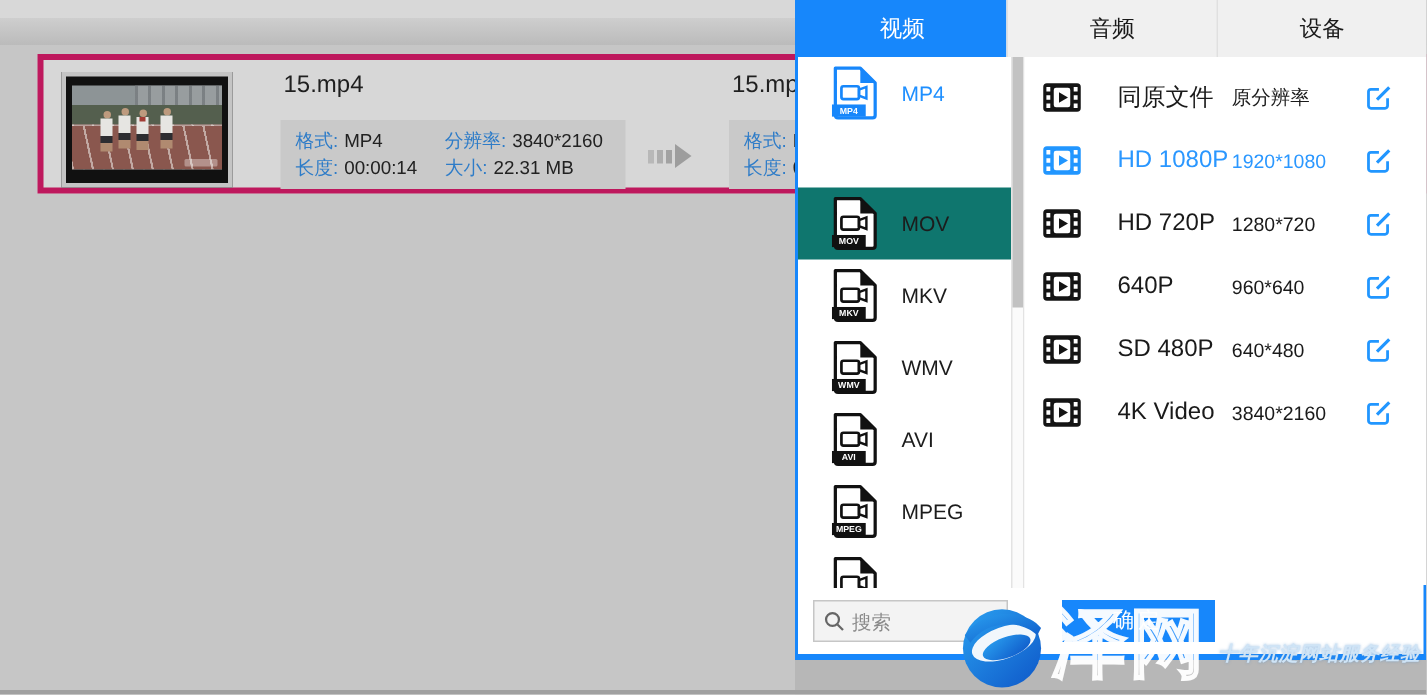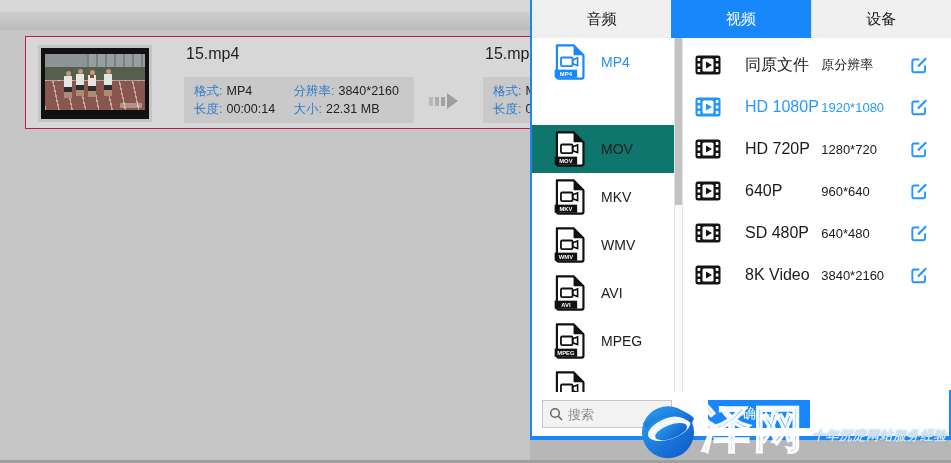--- a/index.html
+++ b/index.html
@@ -7,21 +7,21 @@
   body { font-family:"Liberation Sans","DejaVu Sans",sans-serif; }
   .stage { position:relative; width:951px; height:463px; overflow:hidden; background:#c6c6c6; }
 
   
   .top-strip   { position:absolute; left:0; right:0; top:0; height:12px; background:#d8d8d8; }
   .top-shadow  { position:absolute; left:0; right:0; top:12px; height:18px;
                  background:linear-gradient(#cecece,#bbbbbb); }
   .page-bottom-edge { position:absolute; left:0; right:0; bottom:0; height:3px; background:#a0a0a0; }
 
   .file-card { position:absolute; left:25px; top:36px; width:926px; height:93px;
-               background:#d7d7d7; border:1px solid #be185d; }
+               background:#d7d7d7; border:4px solid #be185d; }
 
   .thumb { position:absolute; left:12px; top:8px; width:114px; height:77px;
            background:#111; border:3px solid #c4c4c4; }
   .scene { position:absolute; left:4px; right:4px; top:6px; bottom:9px; background:#8d9496; overflow:hidden; }
   .scene .building { position:absolute; left:42%; right:0; top:0; height:38%; background:#989d9f;
            background-image:repeating-linear-gradient(90deg, rgba(70,75,80,.35) 0 2px, transparent 2px 9px); }
   .scene .trees { position:absolute; left:0; right:0; top:24%; height:24%; background:#545f4e; }
   .scene .track { position:absolute; left:0; right:0; top:46%; height:54%; background:#8a574e;
            background-image:repeating-linear-gradient(78deg, rgba(240,238,234,.55) 0 1.4px, transparent 1.4px 13px);
            border-top:1px solid rgba(230,230,230,.5); }
@@ -156,25 +156,25 @@
       <div class="info-line">
         <span class="pair1"><span class="lbl">长度:</span><span class="val">00:00:14</span></span>
       </div>
     </div>
   </div>
 
   <div class="popup">
 
     <div class="tabs">
 
-    <div class="tab">
+    <div class="tab active">
+          <span>视频</span>
+        </div>
+        <div class="tab">
           <span>音频</span>
-        </div>
-        <div class="tab active">
-          <span>视频</span>
         </div>
         <div class="tab">
           <span>设备</span>
         </div>
       </div>
 
     <div class="fmt-col">
 
     <div class="fmt-row selected">
           <svg class="fmt-icon" width="31" height="36" viewBox="0 0 34 40">
@@ -361,21 +361,21 @@
             <rect x="0.5" y="0.5" width="25" height="19" rx="2.5" fill="currentColor"></rect>
             <rect x="2.6" y="3" width="2.6" height="3" fill="#ffffff"></rect>
             <rect x="2.6" y="8.5" width="2.6" height="3" fill="#ffffff"></rect>
             <rect x="2.6" y="14" width="2.6" height="3" fill="#ffffff"></rect>
             <rect x="20.8" y="3" width="2.6" height="3" fill="#ffffff"></rect>
             <rect x="20.8" y="8.5" width="2.6" height="3" fill="#ffffff"></rect>
             <rect x="20.8" y="14" width="2.6" height="3" fill="#ffffff"></rect>
             <rect x="7.5" y="3.5" width="11" height="13" rx="1.5" fill="#ffffff"></rect>
             <path d="M11 6.5 V13.5 L17 10 Z" fill="currentColor"></path>
           </svg>
-          <span class="q-name">8K Video</span>
+          <span class="q-name">4K Video</span>
           <span class="q-res">3840*2160</span>
           <svg class="edit-btn" viewBox="0 0 20 20">
             <path d="M16.2 10.5 V16 a1.8 1.8 0 0 1 -1.8 1.8 H4.3 A1.8 1.8 0 0 1 2.5 16 V5.9 A1.8 1.8 0 0 1 4.3 4.1 H10" fill="none" stroke="#2196ff" stroke-width="2"></path>
             <path d="M8.6 11.6 L17.4 2.8" fill="none" stroke="#2196ff" stroke-width="2.3"></path>
           </svg>
         </div>
       </div>
 
     <div class="bottom-bar">
       <div class="search-box">

